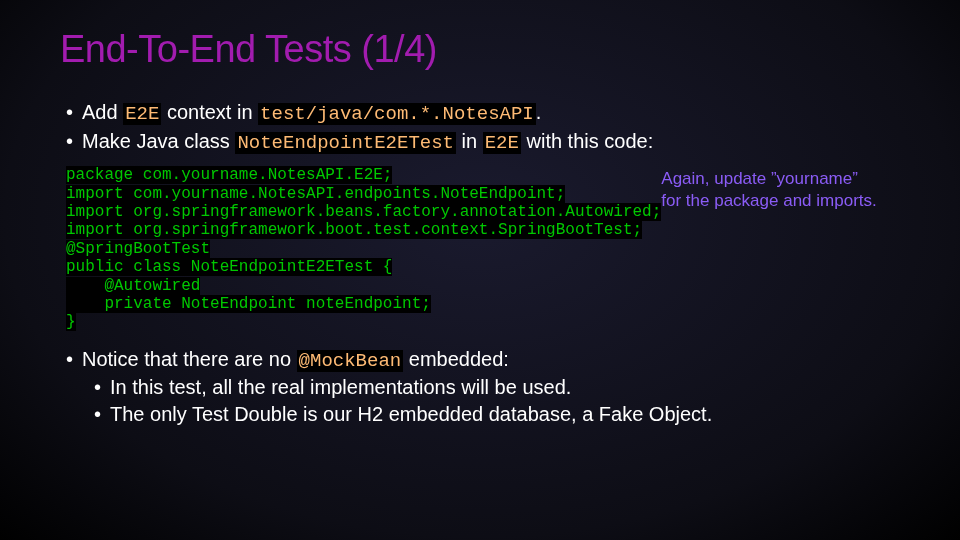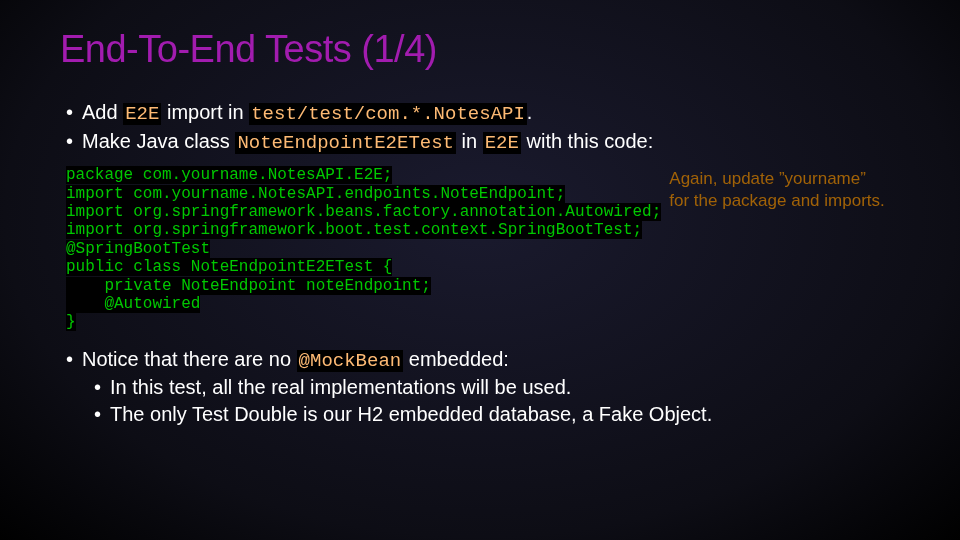--- a/index.html
+++ b/index.html
@@ -41,36 +41,36 @@
     padding: 0 2px;
     font-size: 19px;
   }
   .code-block {
     margin: 10px 0 14px 6px;
     font-family: "Courier New", monospace;
     font-size: 16px;
     line-height: 1.15;
     display: flex;
     align-items: flex-start;
-    gap: 8px;
+    gap: 0;
   }
   .code-lines {
     flex: 0 0 auto;
   }
   .code-line {
     white-space: pre;
   }
   .code-line span {
     background: #000000;
     color: #00c800;
   }
   .side-note {
     font-family: "Segoe UI", Arial, sans-serif;
     font-size: 17px;
-    color: #a16207;
+    color: #8b5cf6;
     max-width: 220px;
     line-height: 1.3;
     margin-top: 2px;
   }
   .bullet-bottom {
     margin-top: 10px;
     margin-left: 6px;
   }
   .sub-bullets {
     margin-left: 28px;
@@ -90,43 +90,43 @@
 <div class="slide">
 
   <h1 class="title">End-To-End Tests (1/4)</h1>
 
   <div class="content">
 
     <div class="bullet-top">
       <div class="bullet-row">
         <span class="bullet-dot">•</span>
         <div>
-          <span>Add </span><span class="code-inline">E2E</span><span> import in </span><span class="code-inline">test/test/com.*.NotesAPI</span><span>.</span>
+          <span>Add </span><span class="code-inline">E2E</span><span> context in </span><span class="code-inline">test/java/com.*.NotesAPI</span><span>.</span>
         </div>
       </div>
       <div class="bullet-row">
         <span class="bullet-dot">•</span>
         <div>
           <span>Make Java class </span><span class="code-inline">NoteEndpointE2ETest</span><span> in </span><span class="code-inline">E2E</span><span> with this code:</span>
         </div>
       </div>
     </div>
 
     <div class="code-block">
       <div class="code-lines">
         <div class="code-line"><span>package com.yourname.NotesAPI.E2E;</span></div>
         <div class="code-line"><span></span></div>
         <div class="code-line"><span>import com.yourname.NotesAPI.endpoints.NoteEndpoint;</span></div>
         <div class="code-line"><span>import org.springframework.beans.factory.annotation.Autowired;</span></div>
         <div class="code-line"><span>import org.springframework.boot.test.context.SpringBootTest;</span></div>
         <div class="code-line"><span></span></div>
         <div class="code-line"><span>@SpringBootTest</span></div>
         <div class="code-line"><span>public class NoteEndpointE2ETest {</span></div>
+        <div class="code-line"><span>    @Autowired</span></div>
         <div class="code-line"><span>    private NoteEndpoint noteEndpoint;</span></div>
-        <div class="code-line"><span>    @Autowired</span></div>
         <div class="code-line"><span>}</span></div>
       </div>
       <div class="side-note">Again, update ”yourname” for the package and imports.</div>
     </div>
 
     <div class="bullet-bottom">
       <div class="bullet-row">
         <span class="bullet-dot">•</span>
         <div>
           <span>Notice that there are no </span><span class="code-inline">@MockBean</span><span> embedded:</span>

